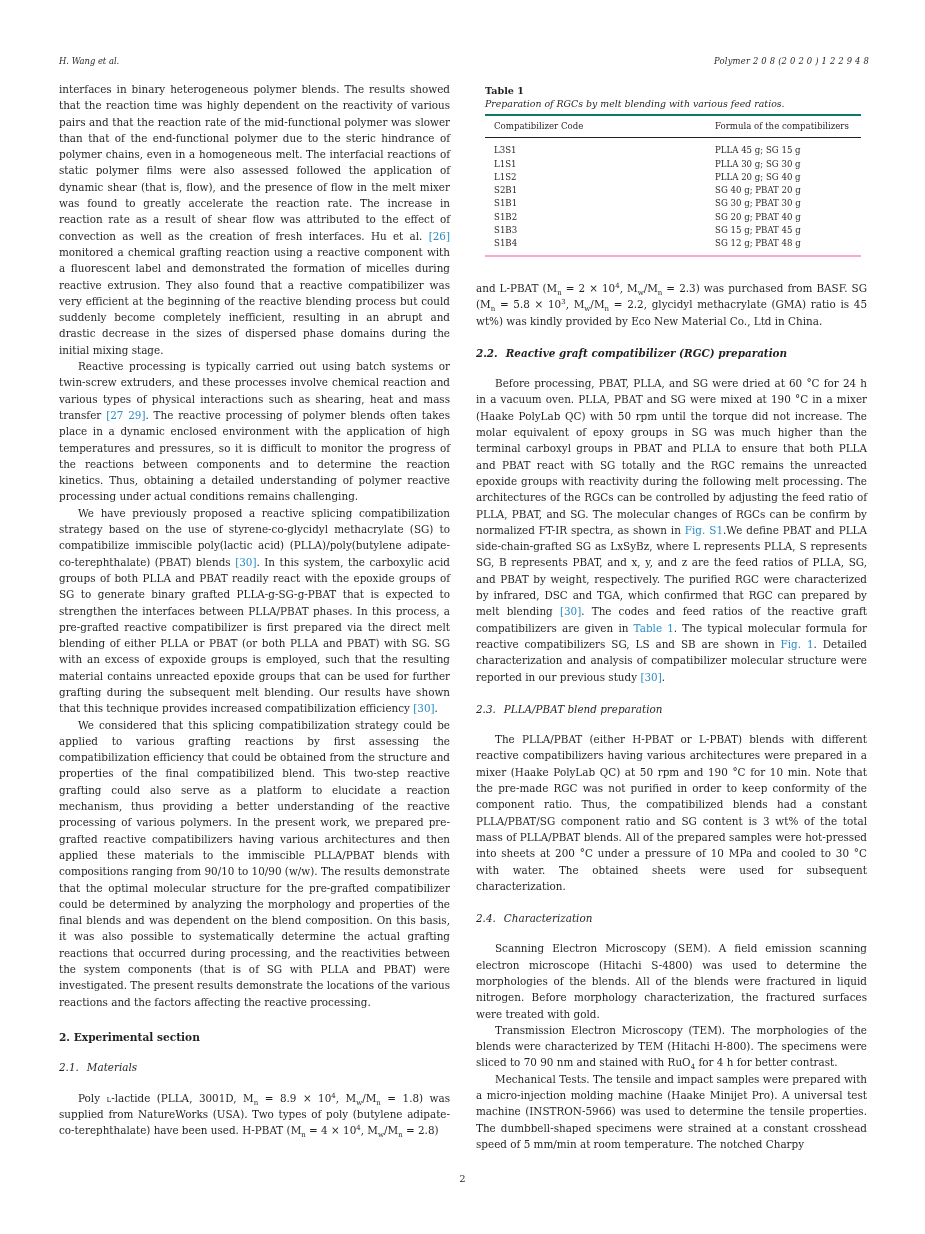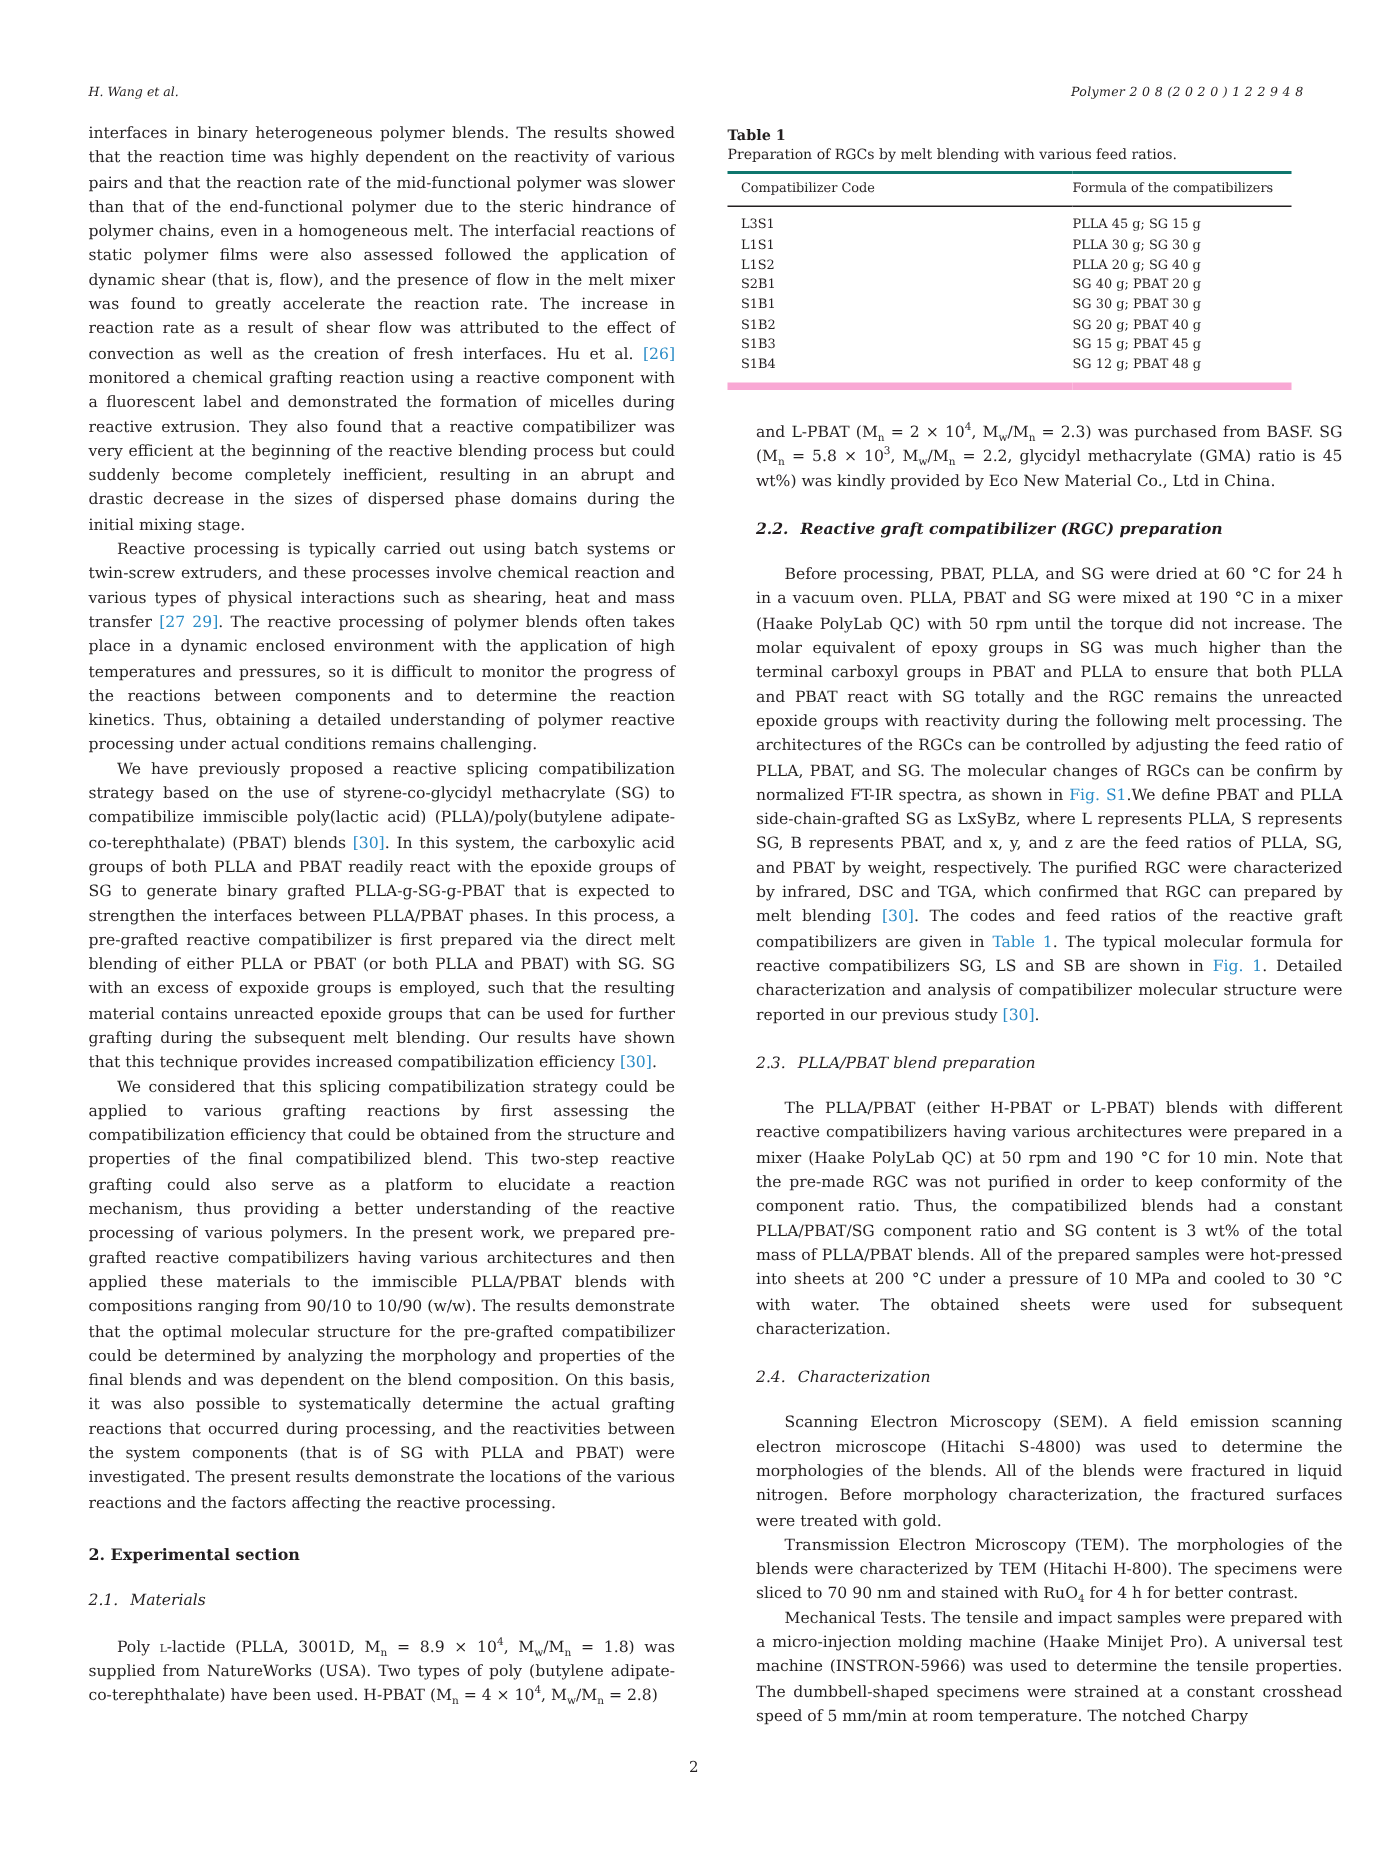--- a/index.html
+++ b/index.html
@@ -3,36 +3,36 @@
 <meta charset="utf-8">
 <style>
   html, body { margin: 0; padding: 0; background: #ffffff; }
   body { width: 925px; height: 1234px; position: relative; overflow: hidden;
          font-family: "DejaVu Serif", "Liberation Serif", serif; color: #231f20; }
   .runhead { position: absolute; top: 56px; font-size: 8.4px; font-style: italic; color: #231f20; }
   .runhead.left { left: 59px; }
   .runhead.right { right: 56px; letter-spacing: 0.2px; }
   .col { position: absolute; top: 81px; width: 391px; font-size: 10.4px; line-height: 16.3px; text-align: justify; }
   .col.left { left: 59px; }
-  .col.right { left: 504px; top: 280px; }
+  .col.right { left: 476px; top: 280px; }
   .col p { margin: 0; text-indent: 0; }
   .col p.ind { text-indent: 19px; }
   .cite { color: #2a8cc7; }
   .sec { font-weight: bold; font-size: 10.6px; margin: 19px 0 0 0; }
   .subsec { font-style: italic; margin: 14px 0 14px 0; }
   .subsec .num { margin-right: 8px; }
   .sc { font-variant: small-caps; }
   .table-block { position: absolute; left: 485px; top: 84px; width: 376px; }
   .table-title { font-weight: bold; font-size: 9.6px; line-height: 13px; }
-  .table-caption { font-size: 9.4px; line-height: 13px; margin-bottom: 4px; }
+  .table-caption { font-size: 9.4px; line-height: 13px; margin-bottom: 4px; font-style: italic; }
   table { width: 376px; border-collapse: collapse; font-size: 8.6px; line-height: 13.3px; }
   thead th { font-weight: normal; text-align: left; padding: 4px 0 4px 9px; border-top: 2px solid #0f766e; border-bottom: 1.3px solid #231f20; }
   tbody td { padding: 0 0 0 9px; }
   tbody tr:first-child td { padding-top: 6px; }
-  tbody tr:last-child td { padding-bottom: 4px; border-bottom: 5px solid #f9a8d4; margin-top: 18px; }
+  tbody tr:last-child td { padding-bottom: 4px; border-bottom: 2px solid #f9a8d4; margin-top: 18px; }
   td.c2, th.c2 { padding-left: 0; width: 146px; }
   .pagenum { position: absolute; left: 0; width: 925px; top: 1173px; text-align: center; font-size: 10px; }
   sup, sub { font-size: 7px; line-height: 0; }
 </style>
 </head>
 <body>
 
 <div class="runhead left">H. Wang et al.</div>
 <div class="runhead right">Polymer 2 0 8  (2 0 2 0 ) 1 2 2 9 4 8</div>
 

